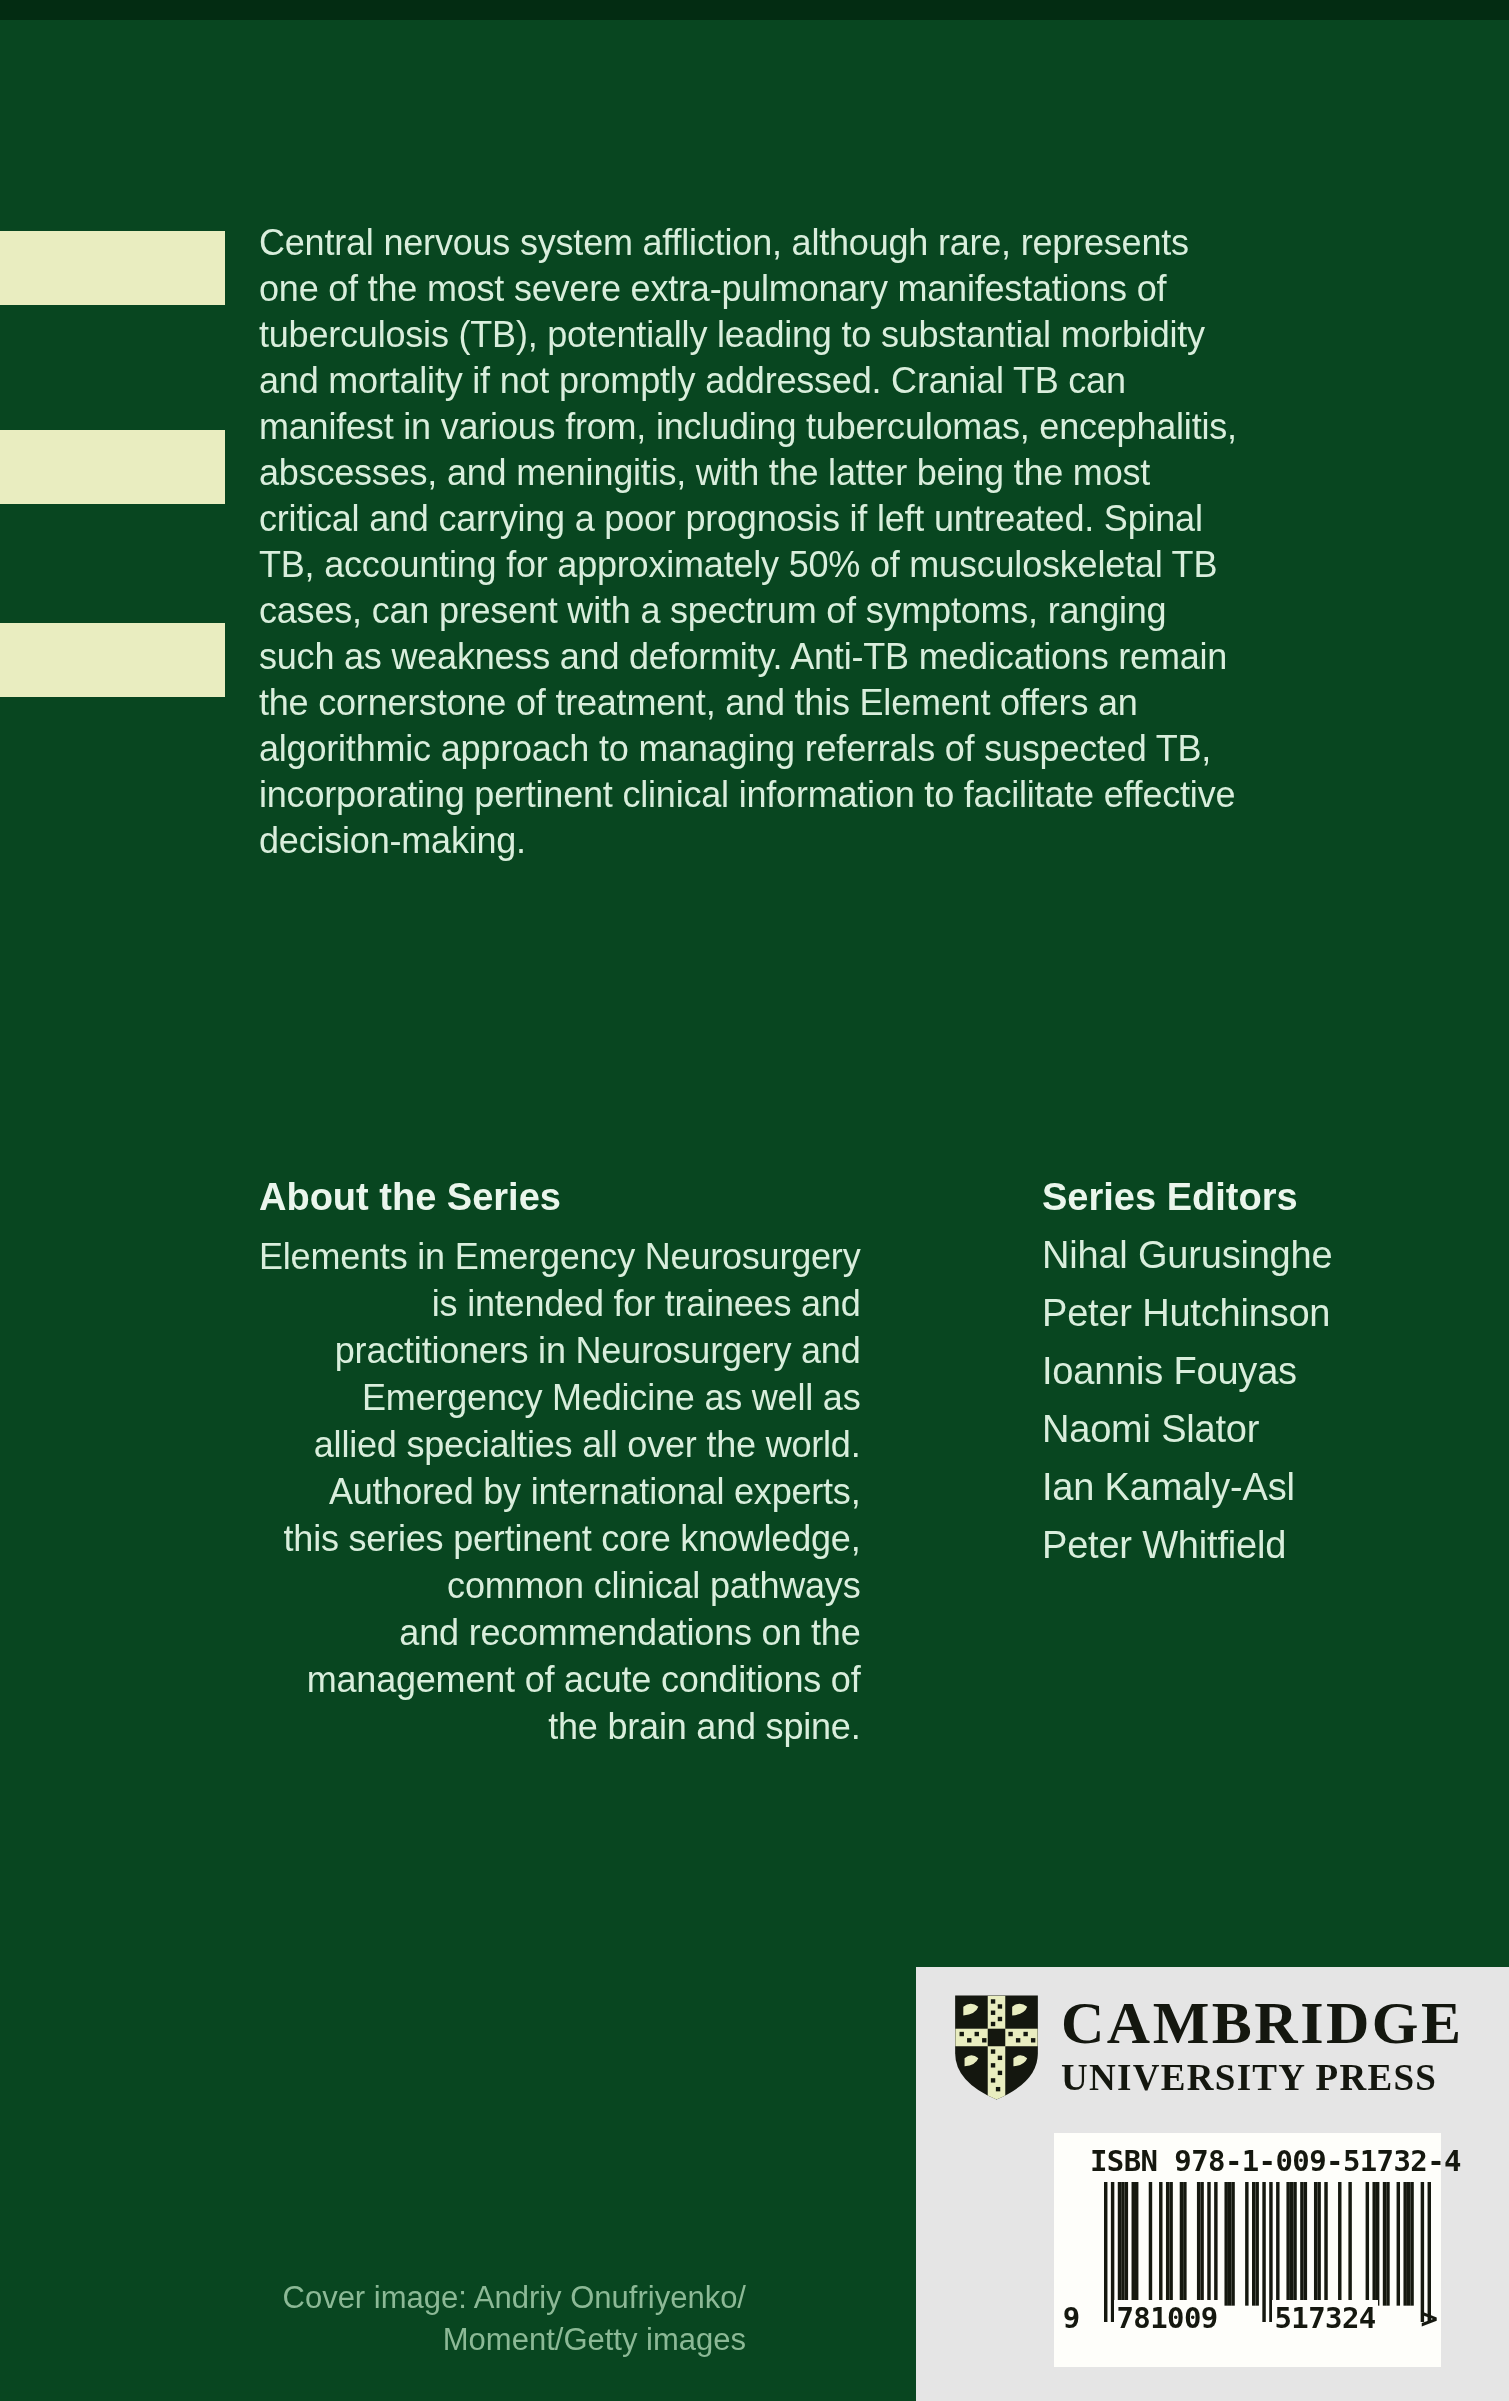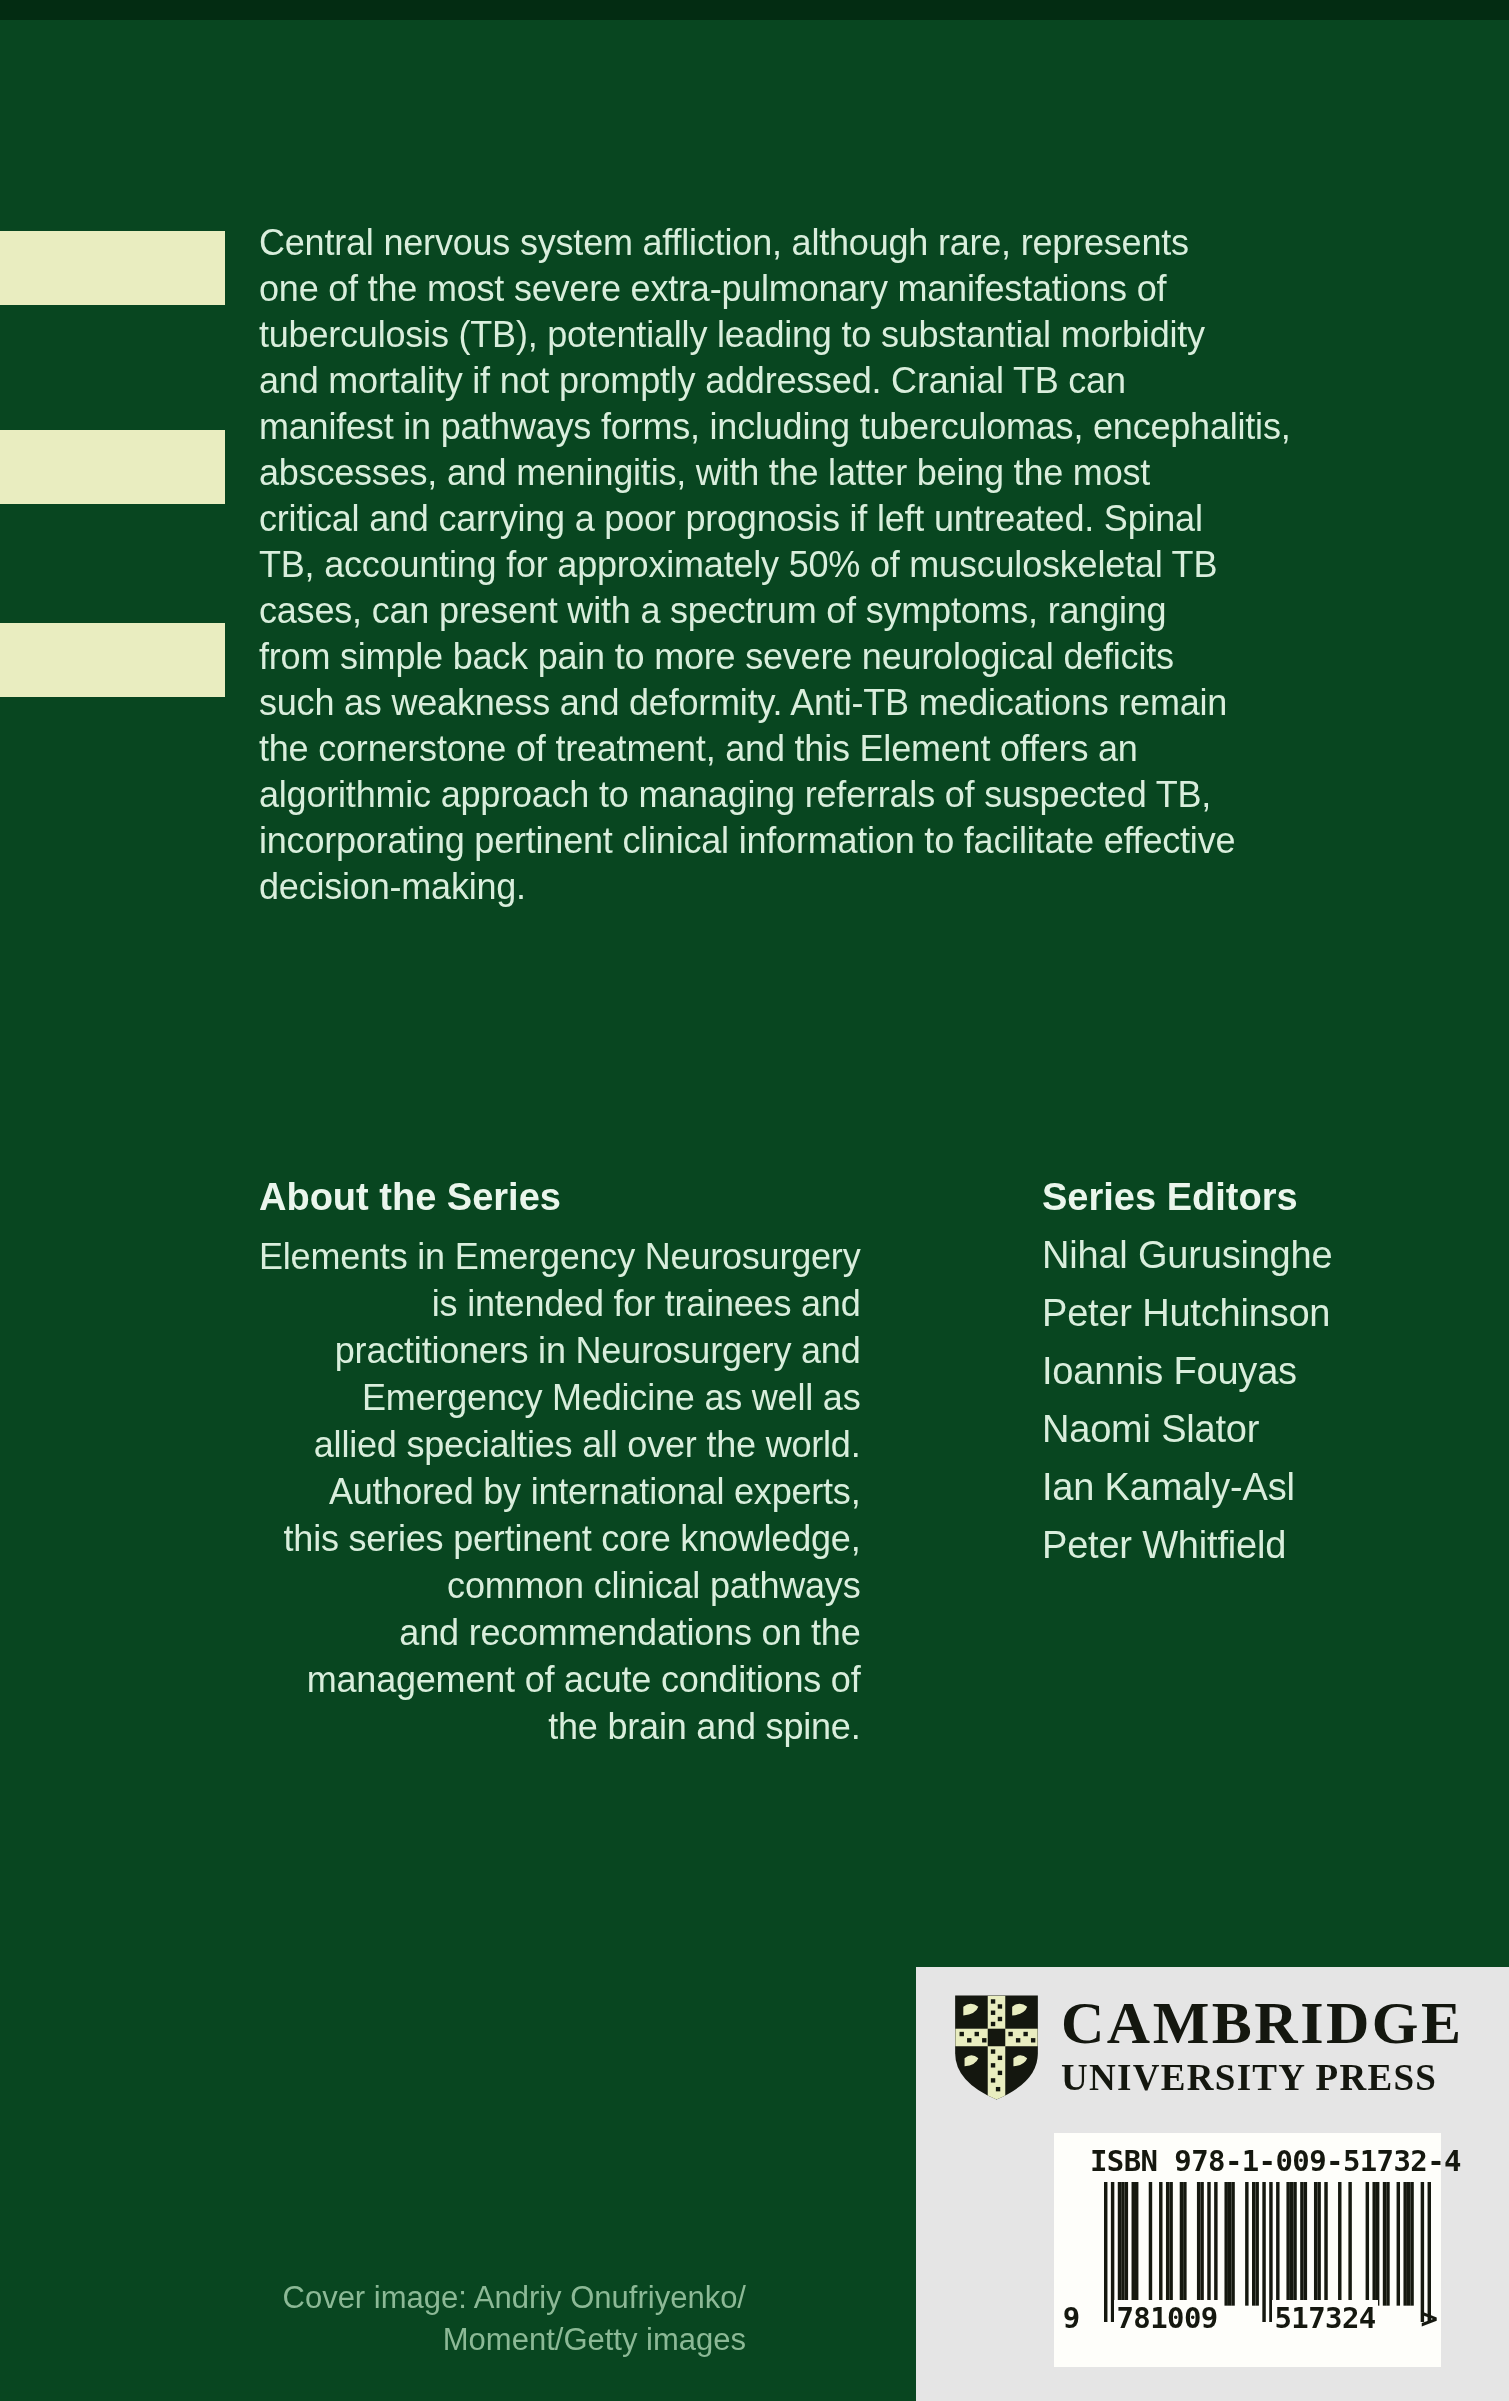--- a/index.html
+++ b/index.html
@@ -92,26 +92,25 @@
 
   <div class="tab t1"></div>
   <div class="tab t2"></div>
   <div class="tab t3"></div>
 
   <div class="blurb">
     <div class="ln">Central nervous system affliction, although rare, represents</div>
     <div class="ln">one of the most severe extra-pulmonary manifestations of</div>
     <div class="ln">tuberculosis (TB), potentially leading to substantial morbidity</div>
     <div class="ln">and mortality if not promptly addressed. Cranial TB can</div>
-    <div class="ln">manifest in pathways forms, including tuberculomas, encephalitis,</div>
+    <div class="ln">manifest in various from, including tuberculomas, encephalitis,</div>
     <div class="ln">abscesses, and meningitis, with the latter being the most</div>
     <div class="ln">critical and carrying a poor prognosis if left untreated. Spinal</div>
     <div class="ln">TB, accounting for approximately 50% of musculoskeletal TB</div>
     <div class="ln">cases, can present with a spectrum of symptoms, ranging</div>
-    <div class="ln">from simple back pain to more severe neurological deficits</div>
     <div class="ln">such as weakness and deformity. Anti-TB medications remain</div>
     <div class="ln">the cornerstone of treatment, and this Element offers an</div>
     <div class="ln">algorithmic approach to managing referrals of suspected TB,</div>
     <div class="ln">incorporating pertinent clinical information to facilitate effective</div>
     <div class="ln">decision-making.</div>
   </div>
 
   <div class="col-heading about-heading">About the Series</div>
   <div class="about-body">
     <div class="ln">Elements in Emergency Neurosurgery</div>

